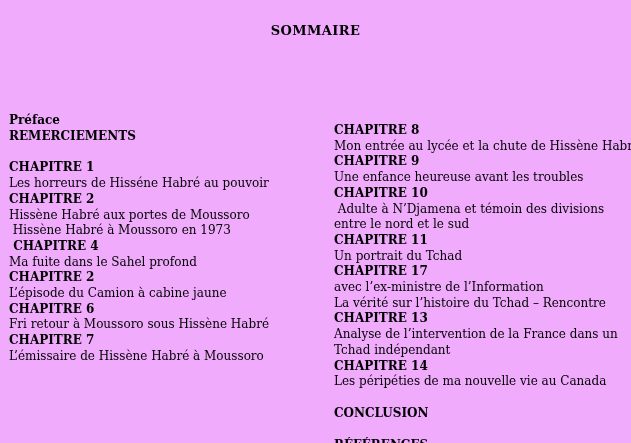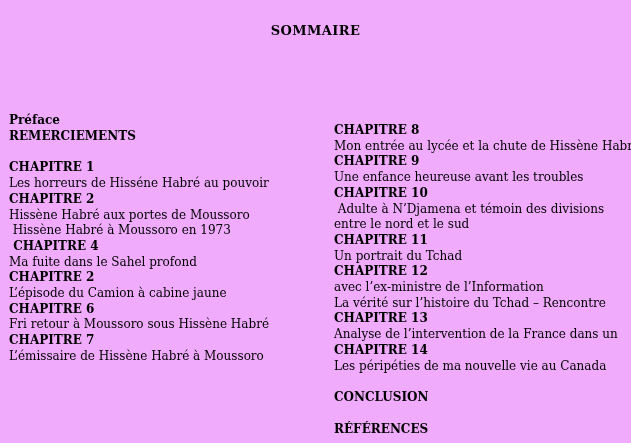--- a/index.html
+++ b/index.html
@@ -90,27 +90,28 @@
       <div class="block">
         <div class="heading">CHAPITRE 10</div>
         <div class="line"> Adulte à N’Djamena et témoin des divisions</div>
         <div class="line">entre le nord et le sud</div>
       </div>
       <div class="block">
         <div class="heading">CHAPITRE 11</div>
         <div class="line">Un portrait du Tchad</div>
       </div>
       <div class="block">
-        <div class="heading">CHAPITRE 12</div>
+        <div class="heading">CHAPITRE 17</div>
         <div class="line">avec l’ex-ministre de l’Information</div>
         <div class="line">La vérité sur l’histoire du Tchad – Rencontre</div>
       </div>
       <div class="block">
         <div class="heading">CHAPITRE 13</div>
         <div class="line">Analyse de l’intervention de la France dans un</div>
+        <div class="line">Tchad indépendant</div>
       </div>
       <div class="block">
         <div class="heading">CHAPITRE 14</div>
         <div class="line">Les péripéties de ma nouvelle vie au Canada</div>
       </div>
       <div class="block spaced">
         <div class="heading">CONCLUSION</div>
       </div>
       <div class="block spaced">
         <div class="heading">RÉFÉRENCES</div>

